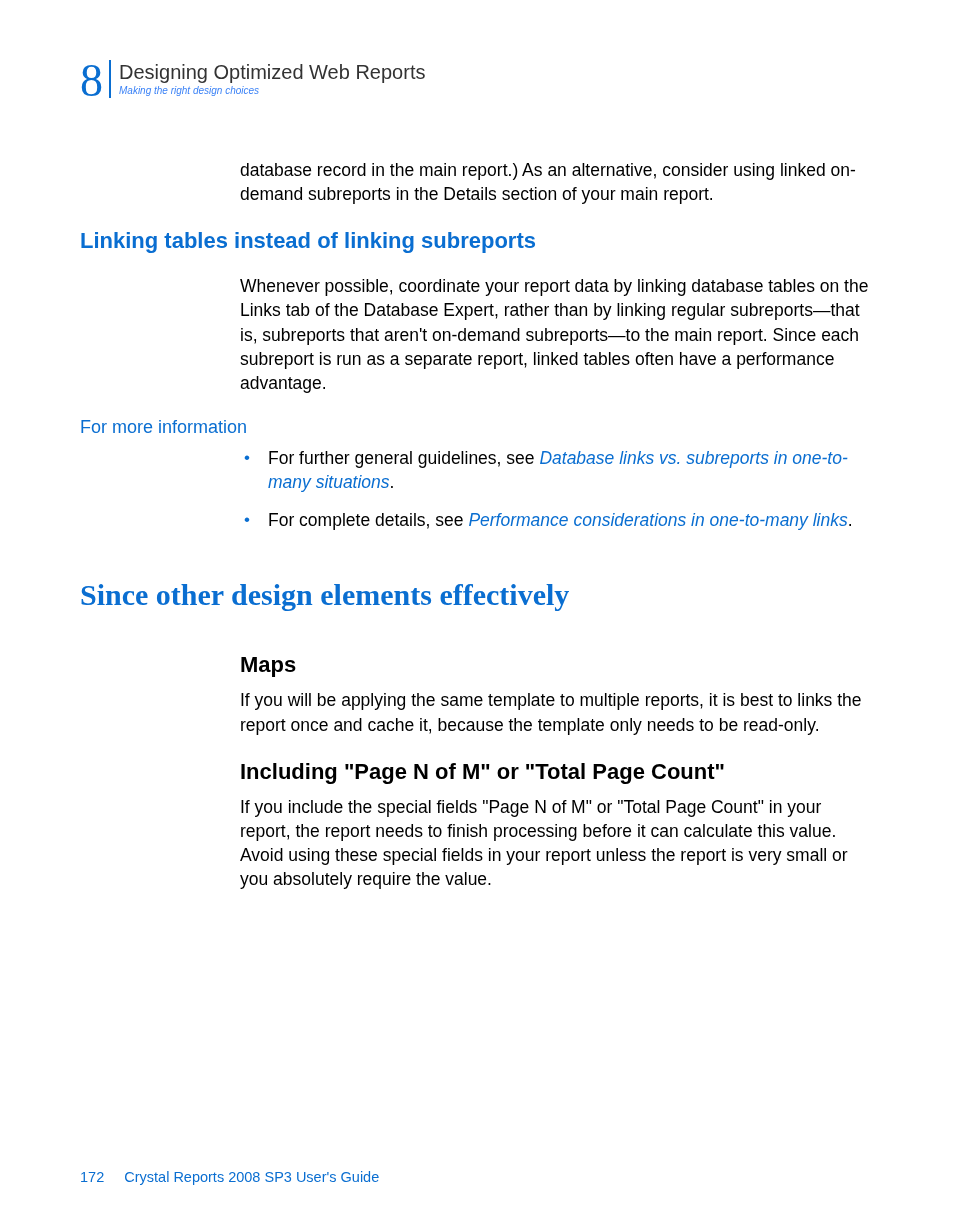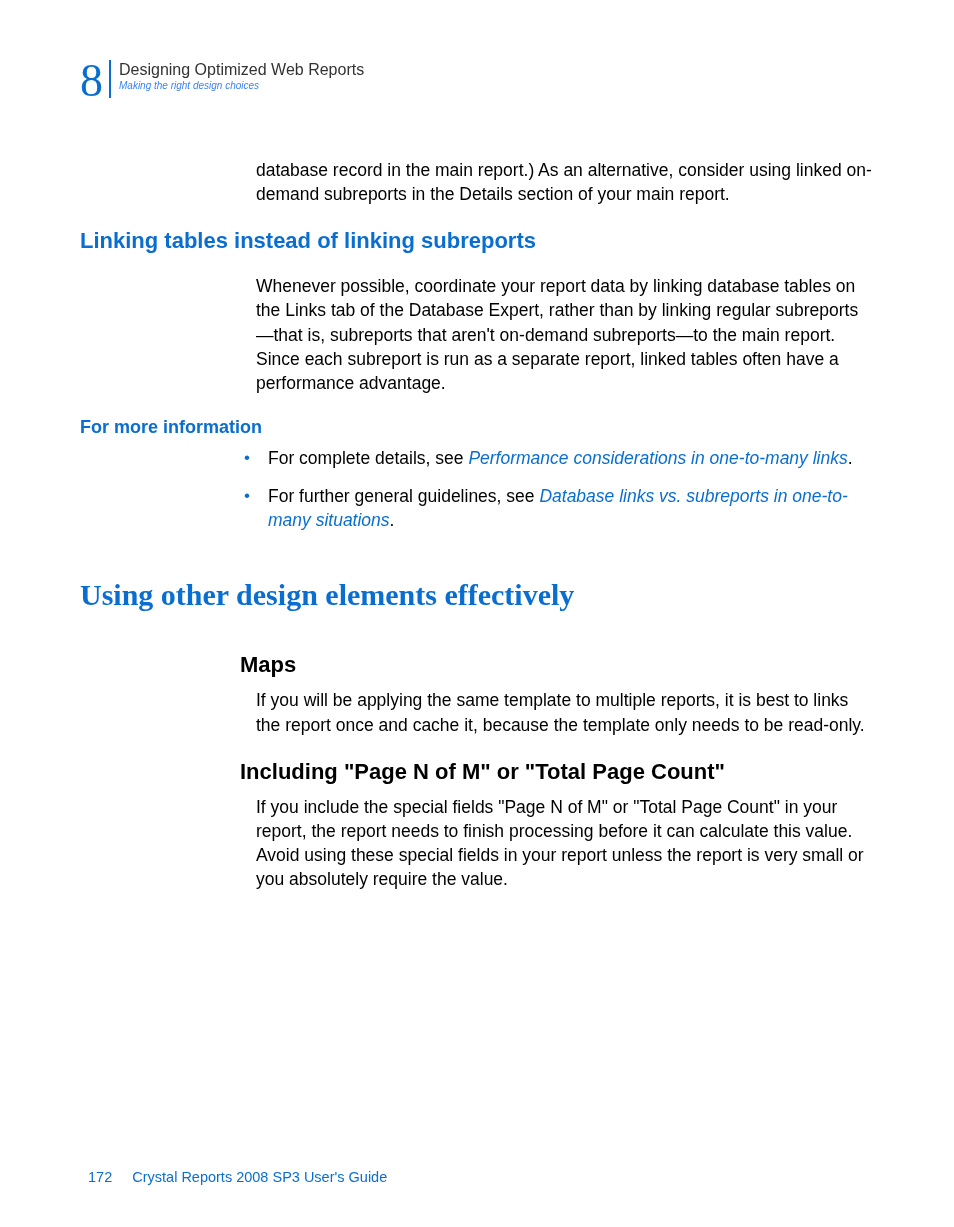--- a/index.html
+++ b/index.html
@@ -39,49 +39,49 @@
     margin-right: 8px;
     margin-top: 2px;
   }
   .header-text {
     display: flex;
     flex-direction: column;
     justify-content: center;
     padding-top: 2px;
   }
   .header-title {
-    font-size: 16px;
+    font-size: 20px;
     color: #333;
     line-height: 1.25;
   }
   .header-subtitle {
     font-size: 10px;
     font-style: italic;
     color: #3b82f6;
     line-height: 1.25;
   }
   .content-block {
     margin-left: 160px;
   }
   .body-text {
     font-size: 17.5px;
     line-height: 1.38;
     color: #000;
-    margin: 0 0 22px 16px;
+    margin: 0 0 22px 0;
   }
   .h2-blue {
     font-size: 22px;
     font-weight: bold;
     color: #0a6ed1;
     margin: 22px 0 20px 0;
     font-family: Arial, Helvetica, sans-serif;
   }
   .h3-blue {
     font-size: 18px;
-    font-weight: bold;
+    font-weight: normal;
     color: #0a6ed1;
     margin: 6px 0 8px 0;
     font-family: Arial, Helvetica, sans-serif;
     margin-left: 0;
   }
   .h1-serif {
     font-family: Georgia, 'Times New Roman', serif;
     font-size: 30px;
     font-weight: bold;
     color: #0a6ed1;
@@ -112,21 +112,21 @@
     font-style: italic;
   }
   .subheading {
     font-size: 22px;
     font-weight: bold;
     margin: 20px 0 10px 0;
   }
   .footer {
     position: absolute;
     bottom: 42px;
-    left: 88px;
+    left: 80px;
     font-size: 14.5px;
     color: #0a6ed1;
   }
   .footer .pagenum {
     margin-right: 16px;
   }
 </style>
 </head>
 <body>
 
@@ -149,29 +149,29 @@
 
   <div class="content-block">
     <p class="body-text">Whenever possible, coordinate your report data by linking database tables on the Links tab of the Database Expert, rather than by linking regular subreports—that is, subreports that aren't on-demand subreports—to the main report. Since each subreport is run as a separate report, linked tables often have a performance advantage.</p>
   </div>
 
   <h3 class="h3-blue">For more information</h3>
 
   <div class="content-block">
     <ul class="bullets">
       <li>
-        <span>For complete details, see </span><span class="link-italic">Performance considerations in one-to-many links</span><span>.</span>
+        <span>For further general guidelines, see </span><span class="link-italic">Database links vs. subreports in one-to-many situations</span><span>.</span>
       </li>
       <li>
-        <span>For further general guidelines, see </span><span class="link-italic">Database links vs. subreports in one-to-many situations</span><span>.</span>
+        <span>For complete details, see </span><span class="link-italic">Performance considerations in one-to-many links</span><span>.</span>
       </li>
     </ul>
   </div>
 
-  <h1 class="h1-serif">Using other design elements effectively</h1>
+  <h1 class="h1-serif">Since other design elements effectively</h1>
 
   <div class="content-block">
     <div class="subheading">Maps</div>
 
     <p class="body-text">If you will be applying the same template to multiple reports, it is best to links the report once and cache it, because the template only needs to be read-only.</p>
 
     <div class="subheading">Including "Page N of M" or "Total Page Count"</div>
     <p class="body-text">If you include the special fields "Page N of M" or "Total Page Count" in your report, the report needs to finish processing before it can calculate this value. Avoid using these special fields in your report unless the report is very small or you absolutely require the value.</p>
   </div>
 

